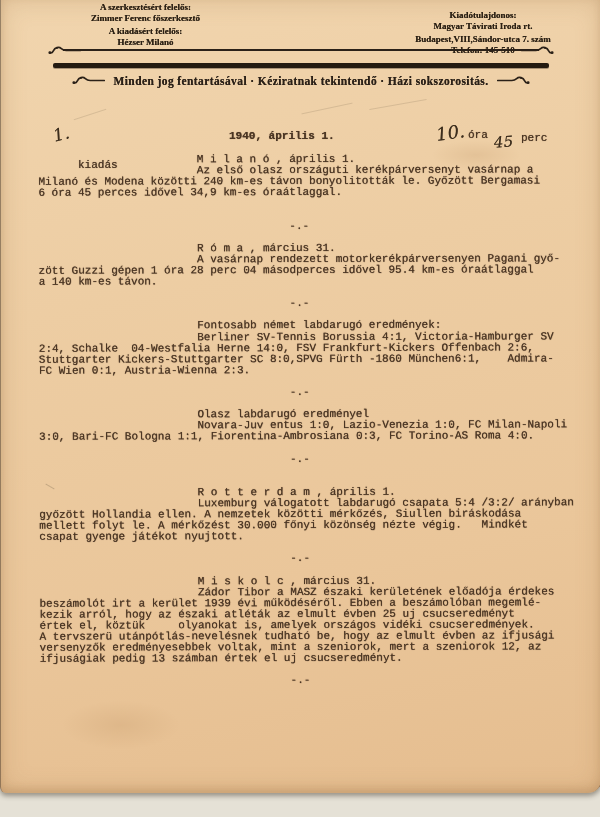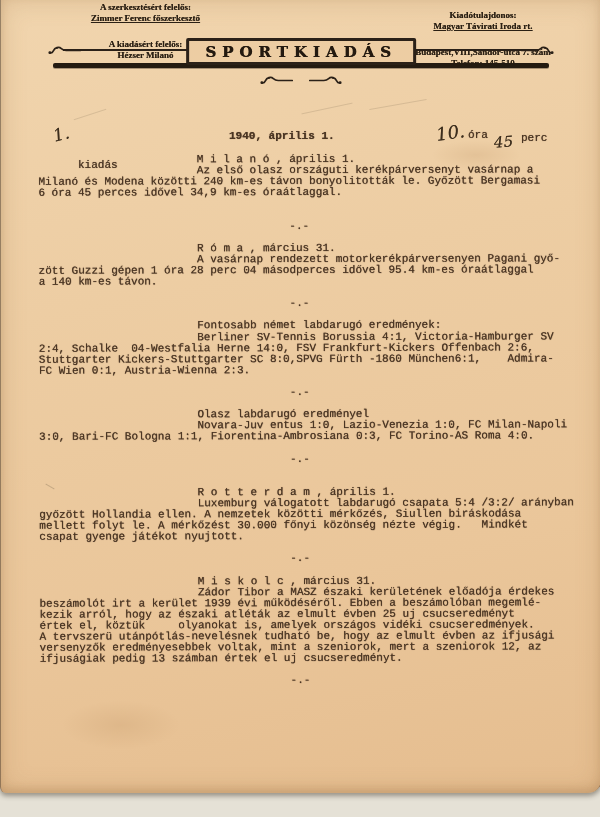--- a/index.html
+++ b/index.html
@@ -18,21 +18,21 @@
   }
   
   .imprint{
     position:absolute;text-align:center;
     font-family:"Liberation Serif",serif;font-weight:bold;
     font-size:9px;line-height:10.5px;color:#2b2014;
     text-shadow:0 0 .5px rgba(43,32,20,.8);
   }
   .imprint-left{left:52px;top:2px;width:185px;}
   .imprint-right{right:18px;top:10px;width:200px;}
-  .imprint div:nth-child(2){margin-bottom:16px;text-decoration:underline;}
+  .imprint div:nth-child(2){margin-bottom:3px;}
   .mti-logo{
     position:absolute;left:50%;top:0px;transform:translateX(-50%);
     font-family:"DejaVu Serif",serif;font-weight:bold;
     font-size:45px;letter-spacing:2px;color:#241a10;
     text-shadow:.8px 0 0 #241a10,-.8px 0 0 #241a10,0 .5px 0 #241a10;
     white-space:nowrap;
   }
   .box-line{
     position:absolute;left:62px;right:62px;top:49px;
     border-top:2px solid #2b2118;
@@ -125,26 +125,25 @@
     <div>Telefon: 145-510</div>
   </div>
 
   <div class="box-line"></div>
   <svg class="curl" style="left:46px;top:44px">
       <use href="#curl-sym"></use>
     </svg>
   <svg class="curl flip" style="right:46px;top:44px">
       <use href="#curl-sym"></use>
     </svg>
-  <div class="sport-box">SPORTKIADÁS</div>
   <div class="thick-bar"></div>
 
   <div class="motto-row"><svg class="curl">
         <use href="#curl-sym"></use>
-      </svg><svg class="curl flip">
+      </svg><span>Minden jog fentartásával · Kéziratnak tekintendő · Házi sokszorositás.</span><svg class="curl flip">
         <use href="#curl-sym"></use>
       </svg></div>
 
   <div class="smudge s1"></div>
   <div class="smudge s2"></div>
   <div class="smudge s3"></div>
   <div class="smudge s4"></div>
   <div class="stain t1"></div>
   <div class="stain t2"></div>
 

